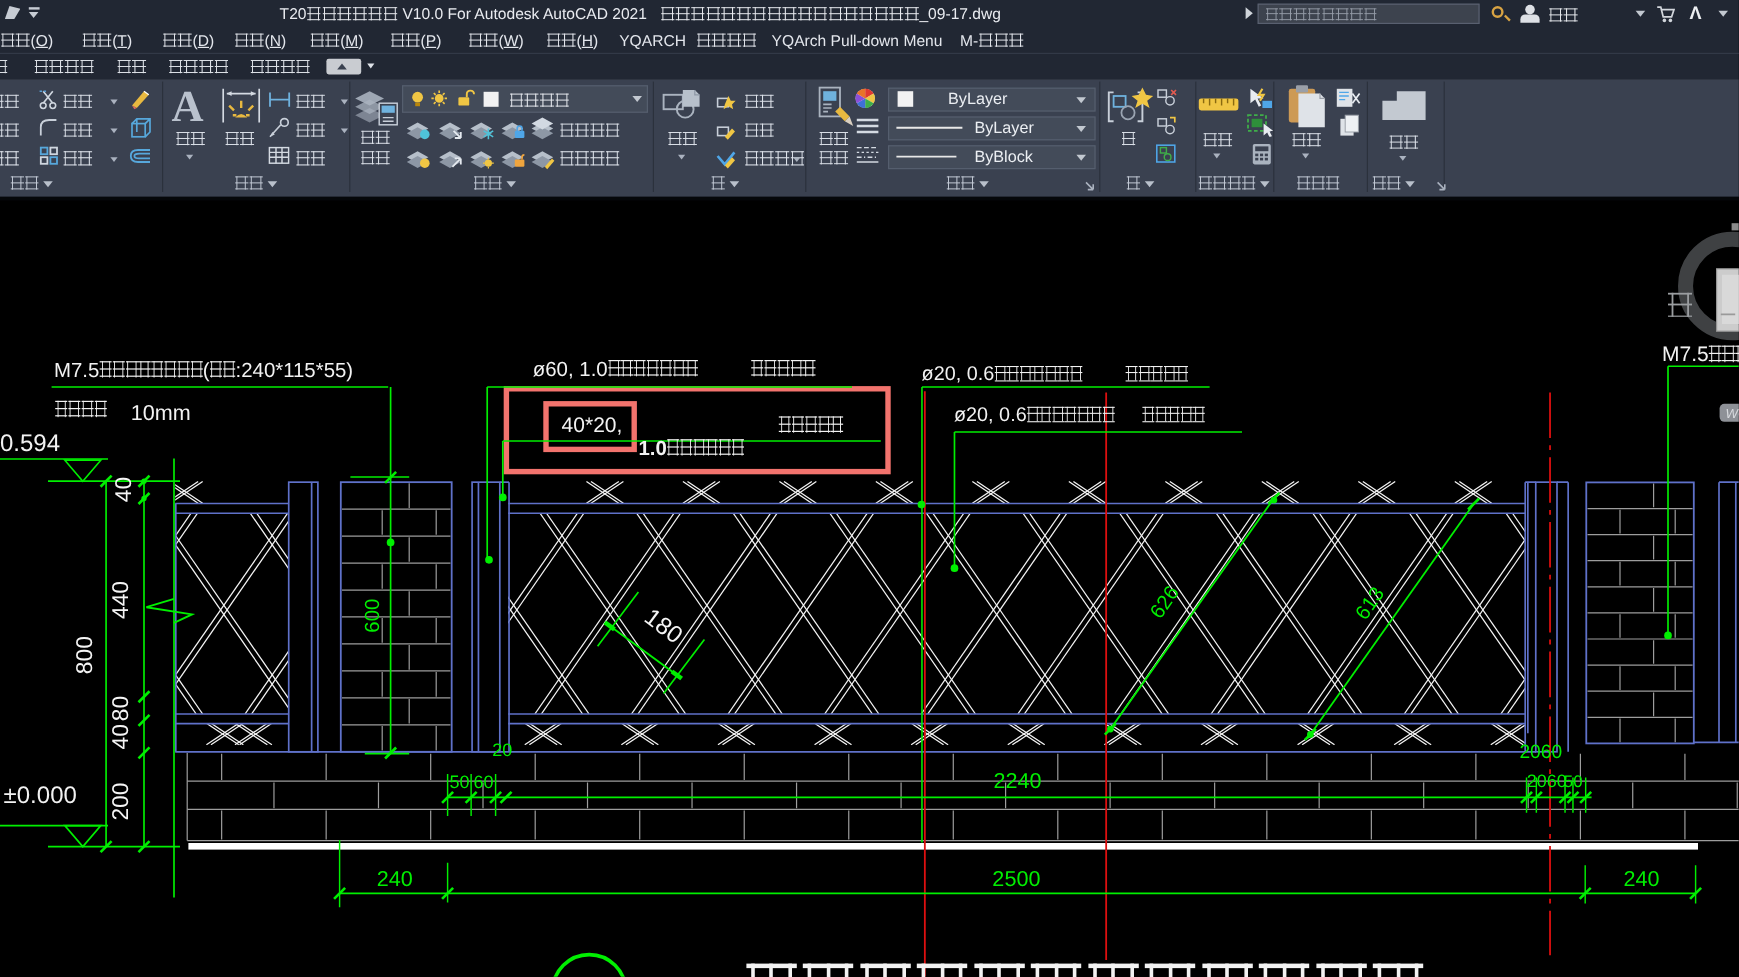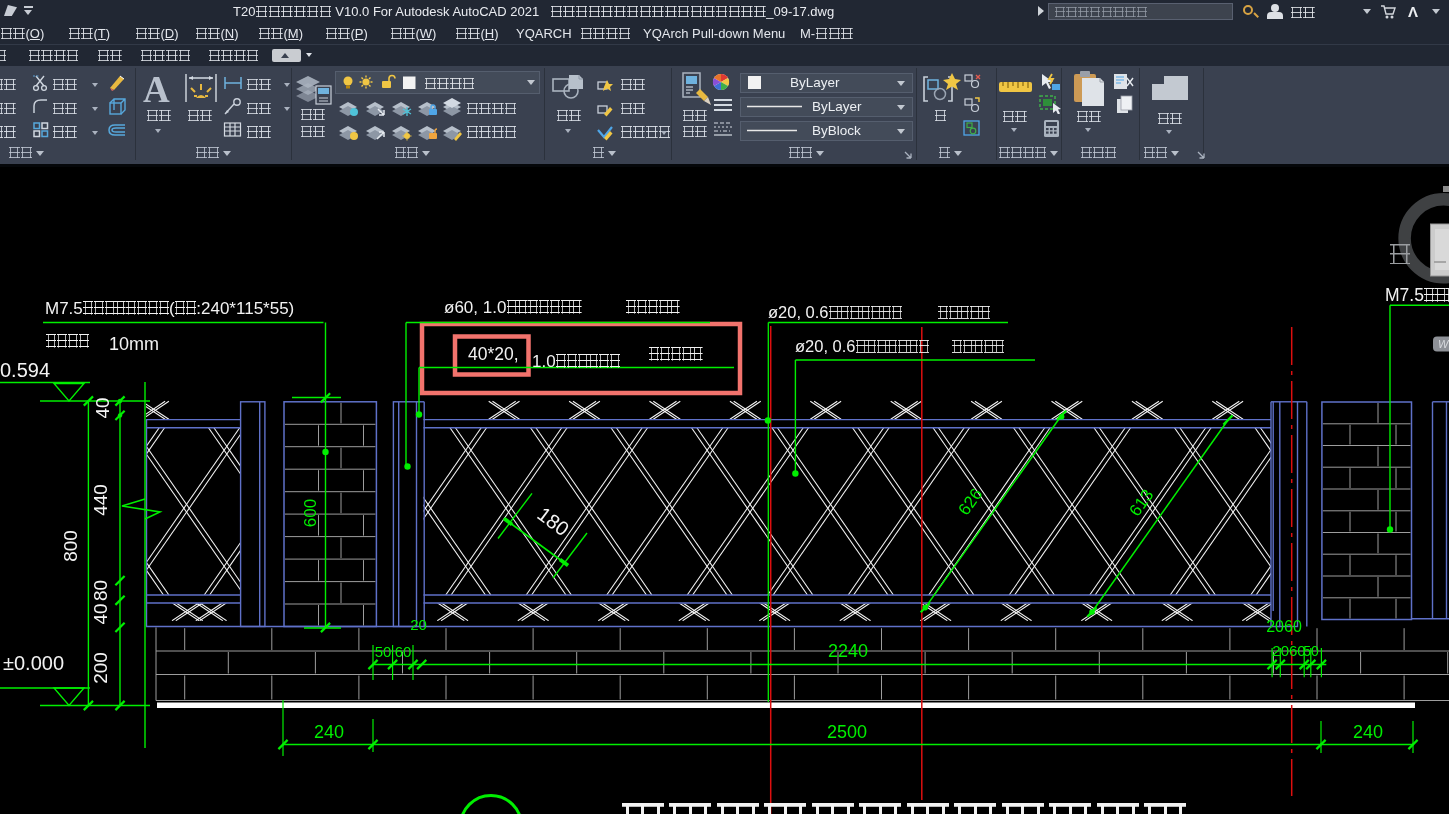--- a/index.html
+++ b/index.html
@@ -948,20 +948,20 @@
     <path d="M2 2 L8 8 M8 8 L8 3.5 M8 8 L3.5 8" stroke="#aab2bf" stroke-width="1.3" fill="none"></path>
   </svg>
 <div class="t" style="left:45px;top:299px;font-size:17px;color:#f2f2f2;">M7.5<b class="ga"></b><b class="ga"></b><b class="ga"></b><b class="ga"></b><b class="ga"></b><b class="ga"></b><b class="ga"></b><b class="ga"></b>(<b class="ga"></b><b class="ga"></b>:240*115*55)</div>
 <div class="t" style="left:46px;top:332px;font-size:17px;color:#f2f2f2;"><b class="ga"></b><b class="ga"></b><b class="ga"></b><b class="ga"></b></div>
 <div class="t" style="left:109px;top:334px;font-size:18px;color:#f2f2f2;">10mm</div>
 <div class="t" style="left:0px;top:359px;font-size:20px;color:#f2f2f2;">0.594</div>
 <div class="t" style="left:3px;top:652px;font-size:20px;color:#f2f2f2;">±0.000</div>
 <div class="t" style="left:444px;top:298px;font-size:17px;color:#f2f2f2;">ø60,&nbsp;1.0<b class="ga"></b><b class="ga"></b><b class="ga"></b><b class="ga"></b><b class="ga"></b><b class="ga"></b><b class="ga"></b></div>
 <div class="t" style="left:626px;top:298px;font-size:17px;color:#f2f2f2;"><b class="ga"></b><b class="ga"></b><b class="ga"></b><b class="ga"></b><b class="ga"></b></div>
 <div class="t" style="left:468px;top:344px;font-size:17.5px;color:#f2f2f2;">40*20,&nbsp;</div>
-<div class="t" style="left:532px;top:352px;font-size:17px;color:#f2f2f2;">1.0<b class="ga"></b><b class="ga"></b><b class="ga"></b><b class="ga"></b><b class="ga"></b><b class="ga"></b></div>
+<div class="t" style="left:532px;top:364px;font-size:17px;color:#f2f2f2;font-weight:bold;">1.0<b class="ga"></b><b class="ga"></b><b class="ga"></b><b class="ga"></b><b class="ga"></b><b class="ga"></b></div>
 <div class="t" style="left:649px;top:345px;font-size:17px;color:#f2f2f2;"><b class="ga"></b><b class="ga"></b><b class="ga"></b><b class="ga"></b><b class="ga"></b></div>
 <div class="t" style="left:768px;top:303px;font-size:16.5px;color:#f2f2f2;">ø20,&nbsp;0.6<b class="ga"></b><b class="ga"></b><b class="ga"></b><b class="ga"></b><b class="ga"></b><b class="ga"></b><b class="ga"></b></div>
 <div class="t" style="left:938px;top:303px;font-size:16.5px;color:#f2f2f2;"><b class="ga"></b><b class="ga"></b><b class="ga"></b><b class="ga"></b><b class="ga"></b></div>
 <div class="t" style="left:795px;top:337px;font-size:16.5px;color:#f2f2f2;">ø20,&nbsp;0.6<b class="ga"></b><b class="ga"></b><b class="ga"></b><b class="ga"></b><b class="ga"></b><b class="ga"></b><b class="ga"></b></div>
 <div class="t" style="left:952px;top:337px;font-size:16.5px;color:#f2f2f2;"><b class="ga"></b><b class="ga"></b><b class="ga"></b><b class="ga"></b><b class="ga"></b></div>
 <div class="t" style="left:1385px;top:285px;font-size:17.5px;color:#f2f2f2;">M7.5<b class="ga"></b><b class="ga"></b><b class="ga"></b></div>
 <div class="t" style="left:1389px;top:241px;font-size:23px;color:#9a9da0;"><b class="g"></b></div>
 <div class="t" style="left:619px;top:798px;font-size:50px;color:#f2f2f2;line-height:1"><b class="gb"></b><b class="gb"></b><b class="gb"></b><b class="gb"></b><b class="gb"></b><b class="gb"></b><b class="gb"></b><b class="gb"></b><b class="gb"></b><b class="gb"></b><b class="gb"></b><b class="gb"></b></div>
 </body></html>

